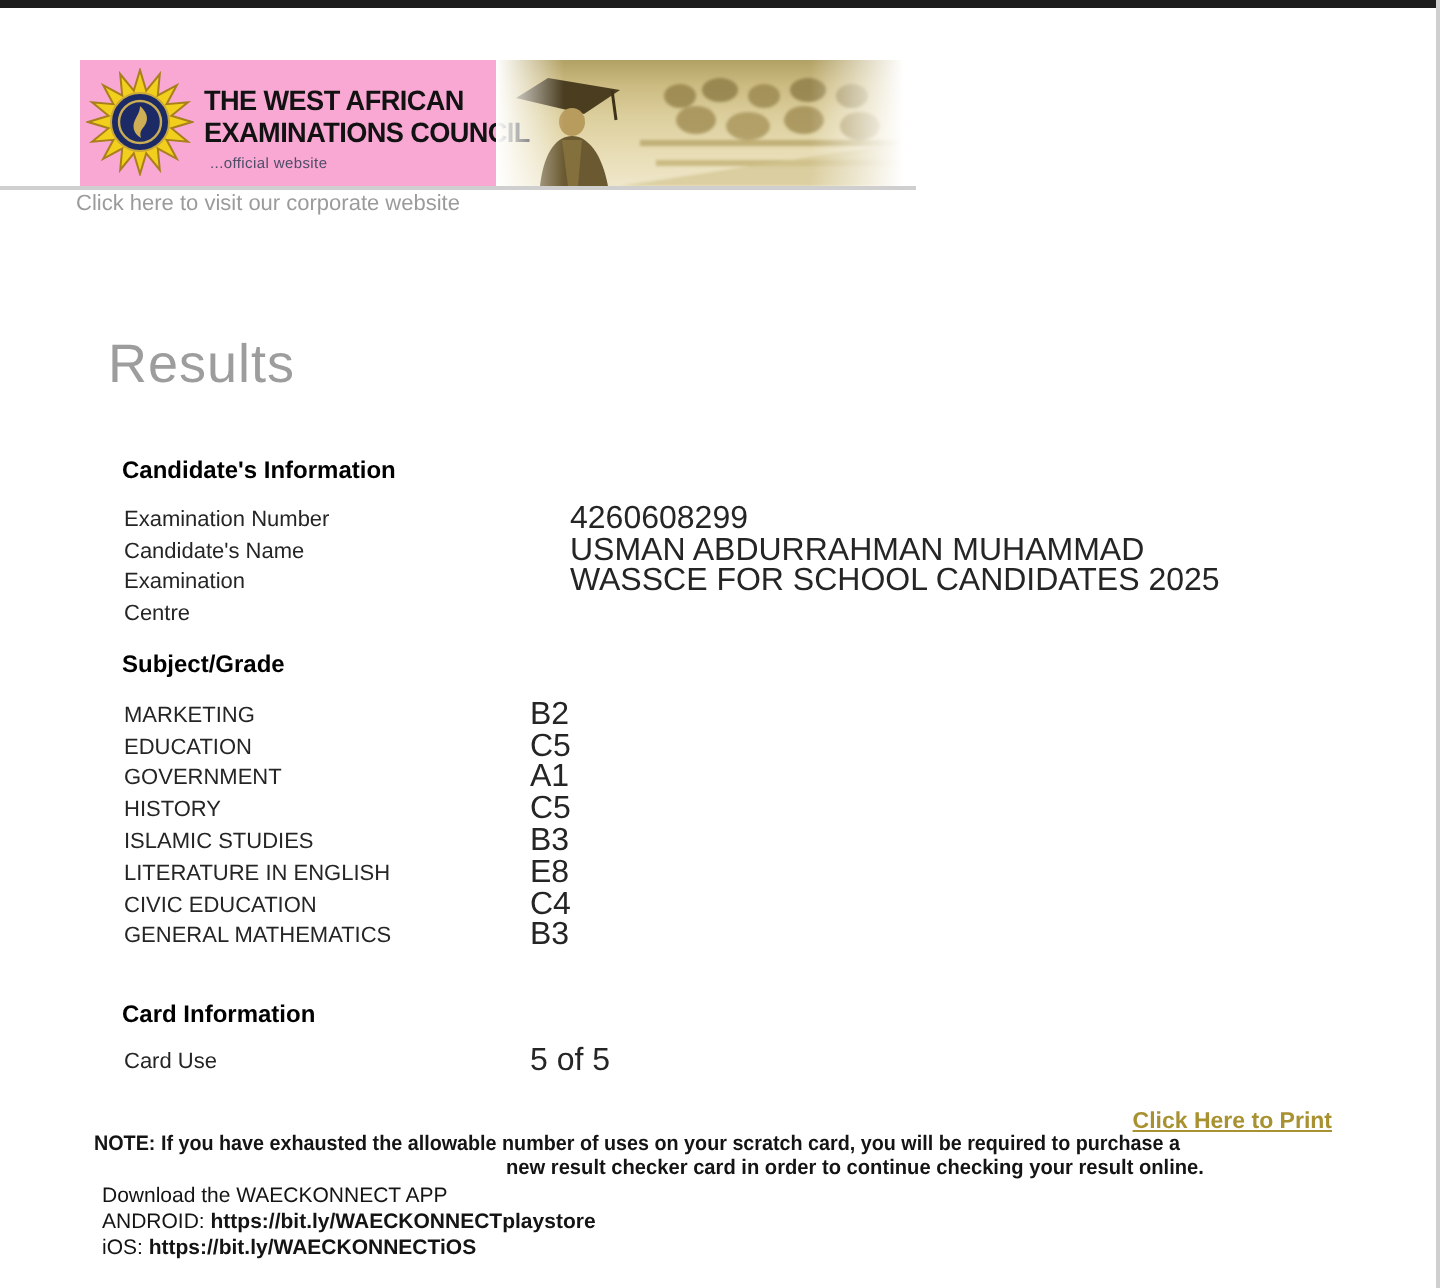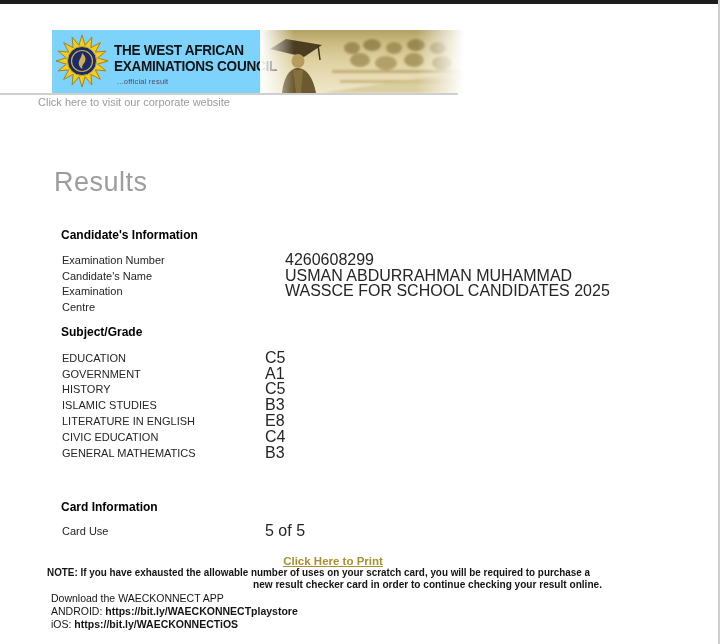--- a/index.html
+++ b/index.html
@@ -1,21 +1,21 @@
 <!DOCTYPE html>
 <html><head>
 <meta charset="utf-8">
 <style>
   html,body{margin:0;padding:0}
   body{width:720px;height:644px;position:relative;background:#ffffff;font-family:"Liberation Sans",sans-serif;overflow:hidden;color:#222}
   .topbar{position:absolute;left:0;top:0;width:720px;height:4px;background:#1d1d1d}
   .right-edge{position:absolute;right:0;top:0;width:2px;height:644px;background:#cfcfcf}
 
   
-  .banner{position:absolute;left:52px;top:30px;width:420px;height:63px;background:#7dd3fc;overflow:hidden}
+  .banner{position:absolute;left:40px;top:30px;width:420px;height:63px;background:#f9a8d4;overflow:hidden}
   .banner-photo{position:absolute;right:0;top:0;width:212px;height:63px;
     background:linear-gradient(to bottom,#b2a164 0,#cbba80 12px,#dccf9d 28px,#e7dcb4 46px,#efe7cb 63px)}
   .banner-photo::before{content:"";position:absolute;left:0;top:0;width:34px;height:63px;z-index:2;
     background:linear-gradient(to right,#ffffff,rgba(255,255,255,0))}
   .banner-photo::after{content:"";position:absolute;right:0;top:0;width:55px;height:63px;z-index:2;
     background:linear-gradient(to right,rgba(255,255,255,0),#ffffff 85%)}
   .photo-art{position:absolute;left:0;top:0;z-index:1}
   .logo{position:absolute;left:3px;top:4px;width:54px;height:54px}
   .banner-text{position:absolute;left:62px;top:13px}
   .org-line{font-size:14px;font-weight:bold;color:#121212;line-height:15.5px;letter-spacing:-0.3px;
@@ -29,21 +29,21 @@
   .section-h{position:absolute;left:61px;font-size:12px;font-weight:bold;color:#000000;white-space:nowrap}
   .sh-ci{top:228px}.sh-sg{top:325px}.sh-card{top:500px}
   .rows{position:absolute;left:0;width:586px}
   .r-ci{top:252px}.r-sg{top:350px}.r-card{top:523px}
   .row{position:relative;height:15.8px}
   .row .lbl{position:absolute;left:62px;top:50%;transform:translateY(-50%);font-size:11px;color:#252525;white-space:nowrap}
   .row .val{position:absolute;top:50%;transform:translateY(-50%);font-size:16px;color:#252525;white-space:nowrap}
   .v-ci{left:285px}
   .v-sg{left:265px}
 
-  .print-wrap{position:absolute;left:0;top:551px;width:666px;text-align:center}
+  .print-wrap{position:absolute;left:0;top:551px;width:666px;text-align:right}
   .print-link{display:inline-block;font-size:11.5px;font-weight:bold;color:#a89130;text-decoration:underline;cursor:pointer}
   .note-line{position:absolute;font-size:10.5px;font-weight:bold;color:#141414;white-space:nowrap}
   .note-1{left:47px;top:566px;transform:scaleX(.94);transform-origin:left center}
   .note-2{left:253px;top:578px;transform:scaleX(.96);transform-origin:left center}
   .dl{position:absolute;left:51px;font-size:10.5px;color:#141414;white-space:nowrap}
   .dl .url{font-weight:bold}
   .dl-1{top:592px;font-weight:normal}
   .dl-2{top:605px}
   .dl-3{top:618px}
 </style>
@@ -86,21 +86,21 @@
   </div>
   <svg class="logo" viewBox="0 0 54 54">
     <polygon id="logo-star" points="53.0,27.0 42.7,30.1 51.0,36.9 40.3,35.9 45.4,45.4 35.9,40.3 36.9,51.0 30.1,42.7 27.0,53.0 23.9,42.7 17.1,51.0 18.1,40.3 8.6,45.4 13.7,35.9 3.0,36.9 11.3,30.1 1.0,27.0 11.3,23.9 3.0,17.1 13.7,18.1 8.6,8.6 18.1,13.7 17.1,3.0 23.9,11.3 27.0,1.0 30.1,11.3 36.9,3.0 35.9,13.7 45.4,8.6 40.3,18.1 51.0,17.1 42.7,23.9" fill="#f2cf1d" stroke="#a87f1c" stroke-width="1"></polygon>
     <circle cx="27" cy="27" r="14.5" fill="#1c2a66" stroke="#caa83a" stroke-width="1"></circle>
     <circle cx="27" cy="27" r="10.5" fill="none" stroke="#c9ad56" stroke-width="1.2"></circle>
     <path d="M27 19 c3.5 3 4.5 6.5 2.5 9.5 c-1.2 2 -3 3 -2 6.5 c-3.5 -2 -4.5 -5.5 -3.2 -8.5 c1 -2.3 2.7 -4.5 2.7 -7.5 z" fill="#cfae55"></path>
   </svg>
   <div class="banner-text">
     <div class="org-line">THE WEST AFRICAN</div>
     <div class="org-line">EXAMINATIONS COUNCIL</div>
-    <div class="tagline">...official result</div>
+    <div class="tagline">...official website</div>
   </div>
 </div>
 <div class="banner-divider"></div>
 <div class="corp-link">Click here to visit our corporate website</div>
 
 <div class="results-title">Results</div>
 
 <div class="section-h sh-ci">Candidate's Information</div>
 <div class="rows r-ci">
   <div class="row">
@@ -115,20 +115,24 @@
     <span class="lbl">Examination</span>
     <span class="val v-ci">WASSCE FOR SCHOOL CANDIDATES 2025</span>
   </div>
   <div class="row">
     <span class="lbl">Centre</span>
   </div>
 </div>
 
 <div class="section-h sh-sg">Subject/Grade</div>
 <div class="rows r-sg">
+  <div class="row">
+    <span class="lbl">MARKETING</span>
+    <span class="val v-sg">B2</span>
+  </div>
   <div class="row">
     <span class="lbl">EDUCATION</span>
     <span class="val v-sg">C5</span>
   </div>
   <div class="row">
     <span class="lbl">GOVERNMENT</span>
     <span class="val v-sg">A1</span>
   </div>
   <div class="row">
     <span class="lbl">HISTORY</span>

